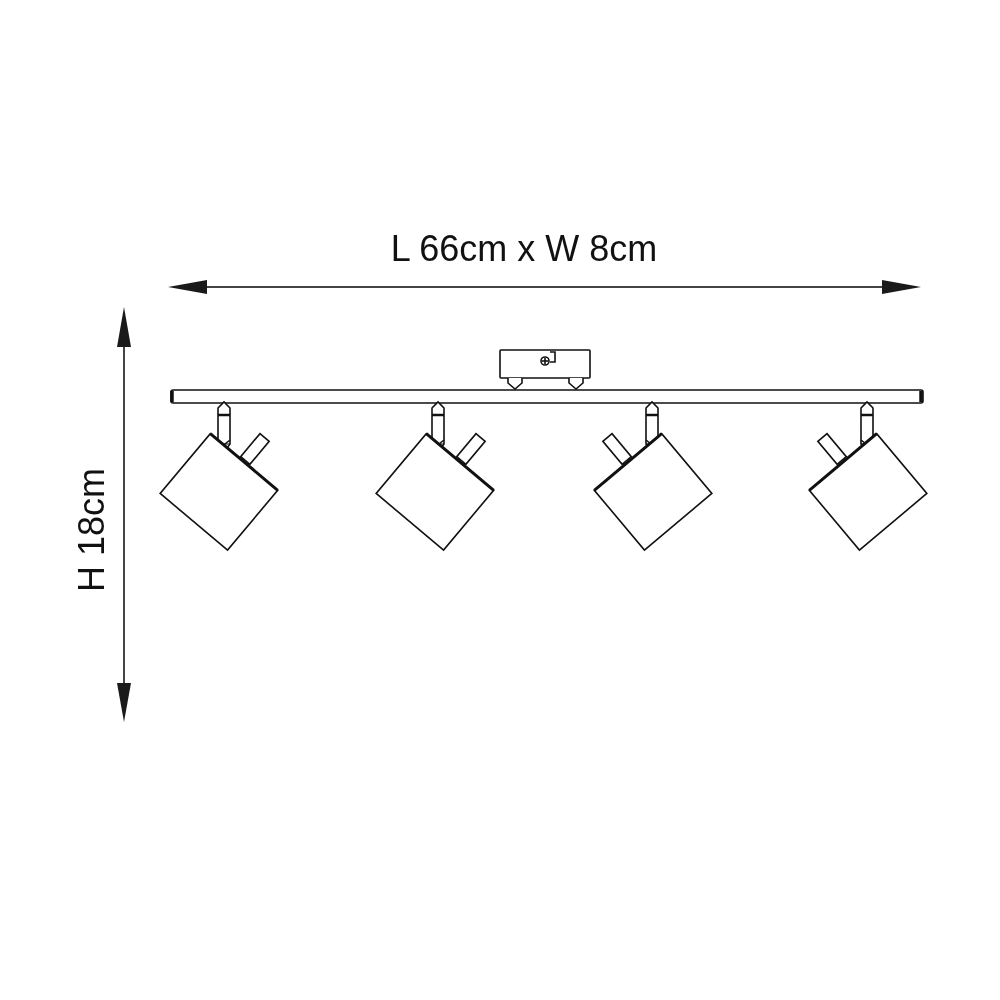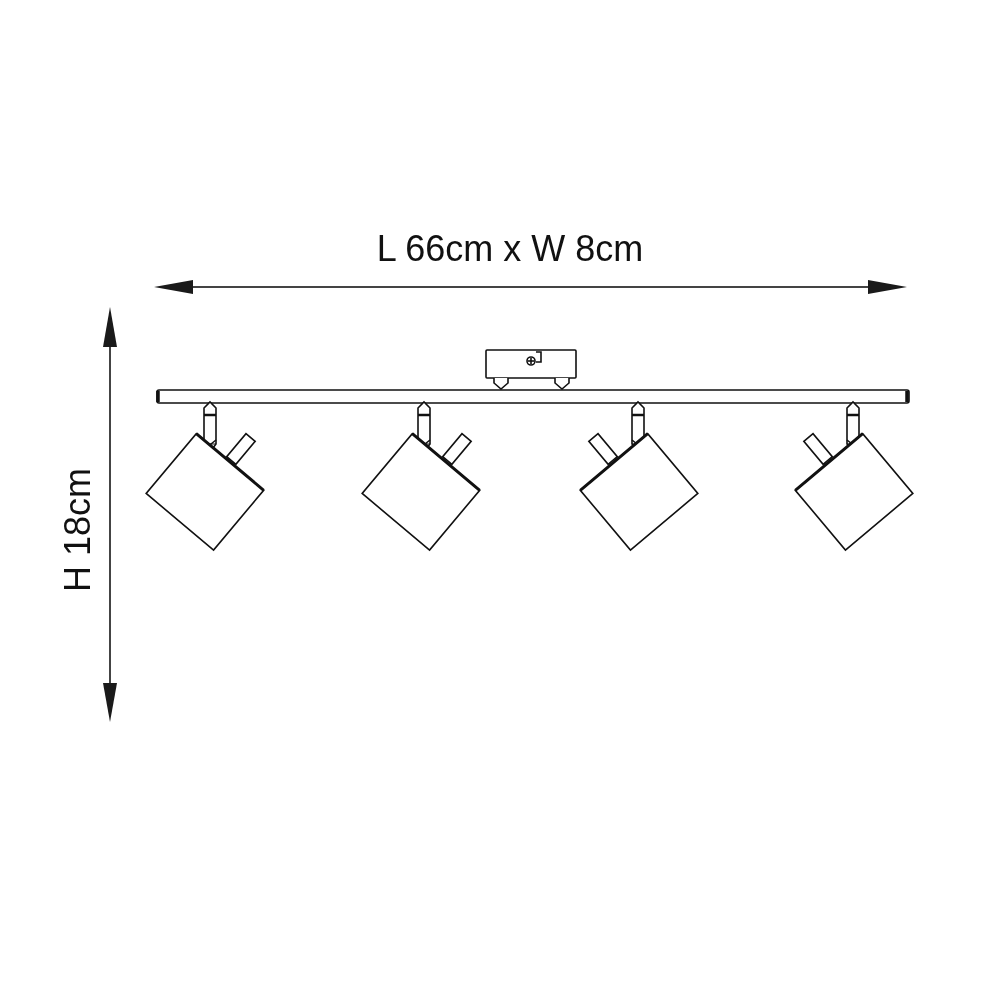--- a/index.html
+++ b/index.html
@@ -1,17 +1,17 @@
 <!DOCTYPE html>
 <html><head>
   <meta charset="utf-8">
   <style>
     html, body { margin: 0; padding: 0; background: #ffffff; }
     body { width: 1000px; height: 1000px; position: relative; overflow: hidden; font-family: "Liberation Sans", sans-serif; }
-    .canvas { position: absolute; left: 0; top: 0; width: 930px; height: 1000px; }
+    .canvas { position: absolute; left: 14px; top: 0; width: 930px; height: 1000px; }
     .dim-label-h {
       position: absolute; left: 0; width: 1000px; top: 228px;
       text-align: center; font-size: 36px; color: #111; letter-spacing: 0px;
       transform: translateX(10px);
     }
     .dim-label-v {
       position: absolute; left: 78px; top: 530px; font-size: 36px; color: #111;
       transform: translate(-50%, -50%) rotate(-90deg); white-space: nowrap;
     }
     svg line, svg path, svg rect, svg polygon, svg circle { vector-effect: non-scaling-stroke; }

